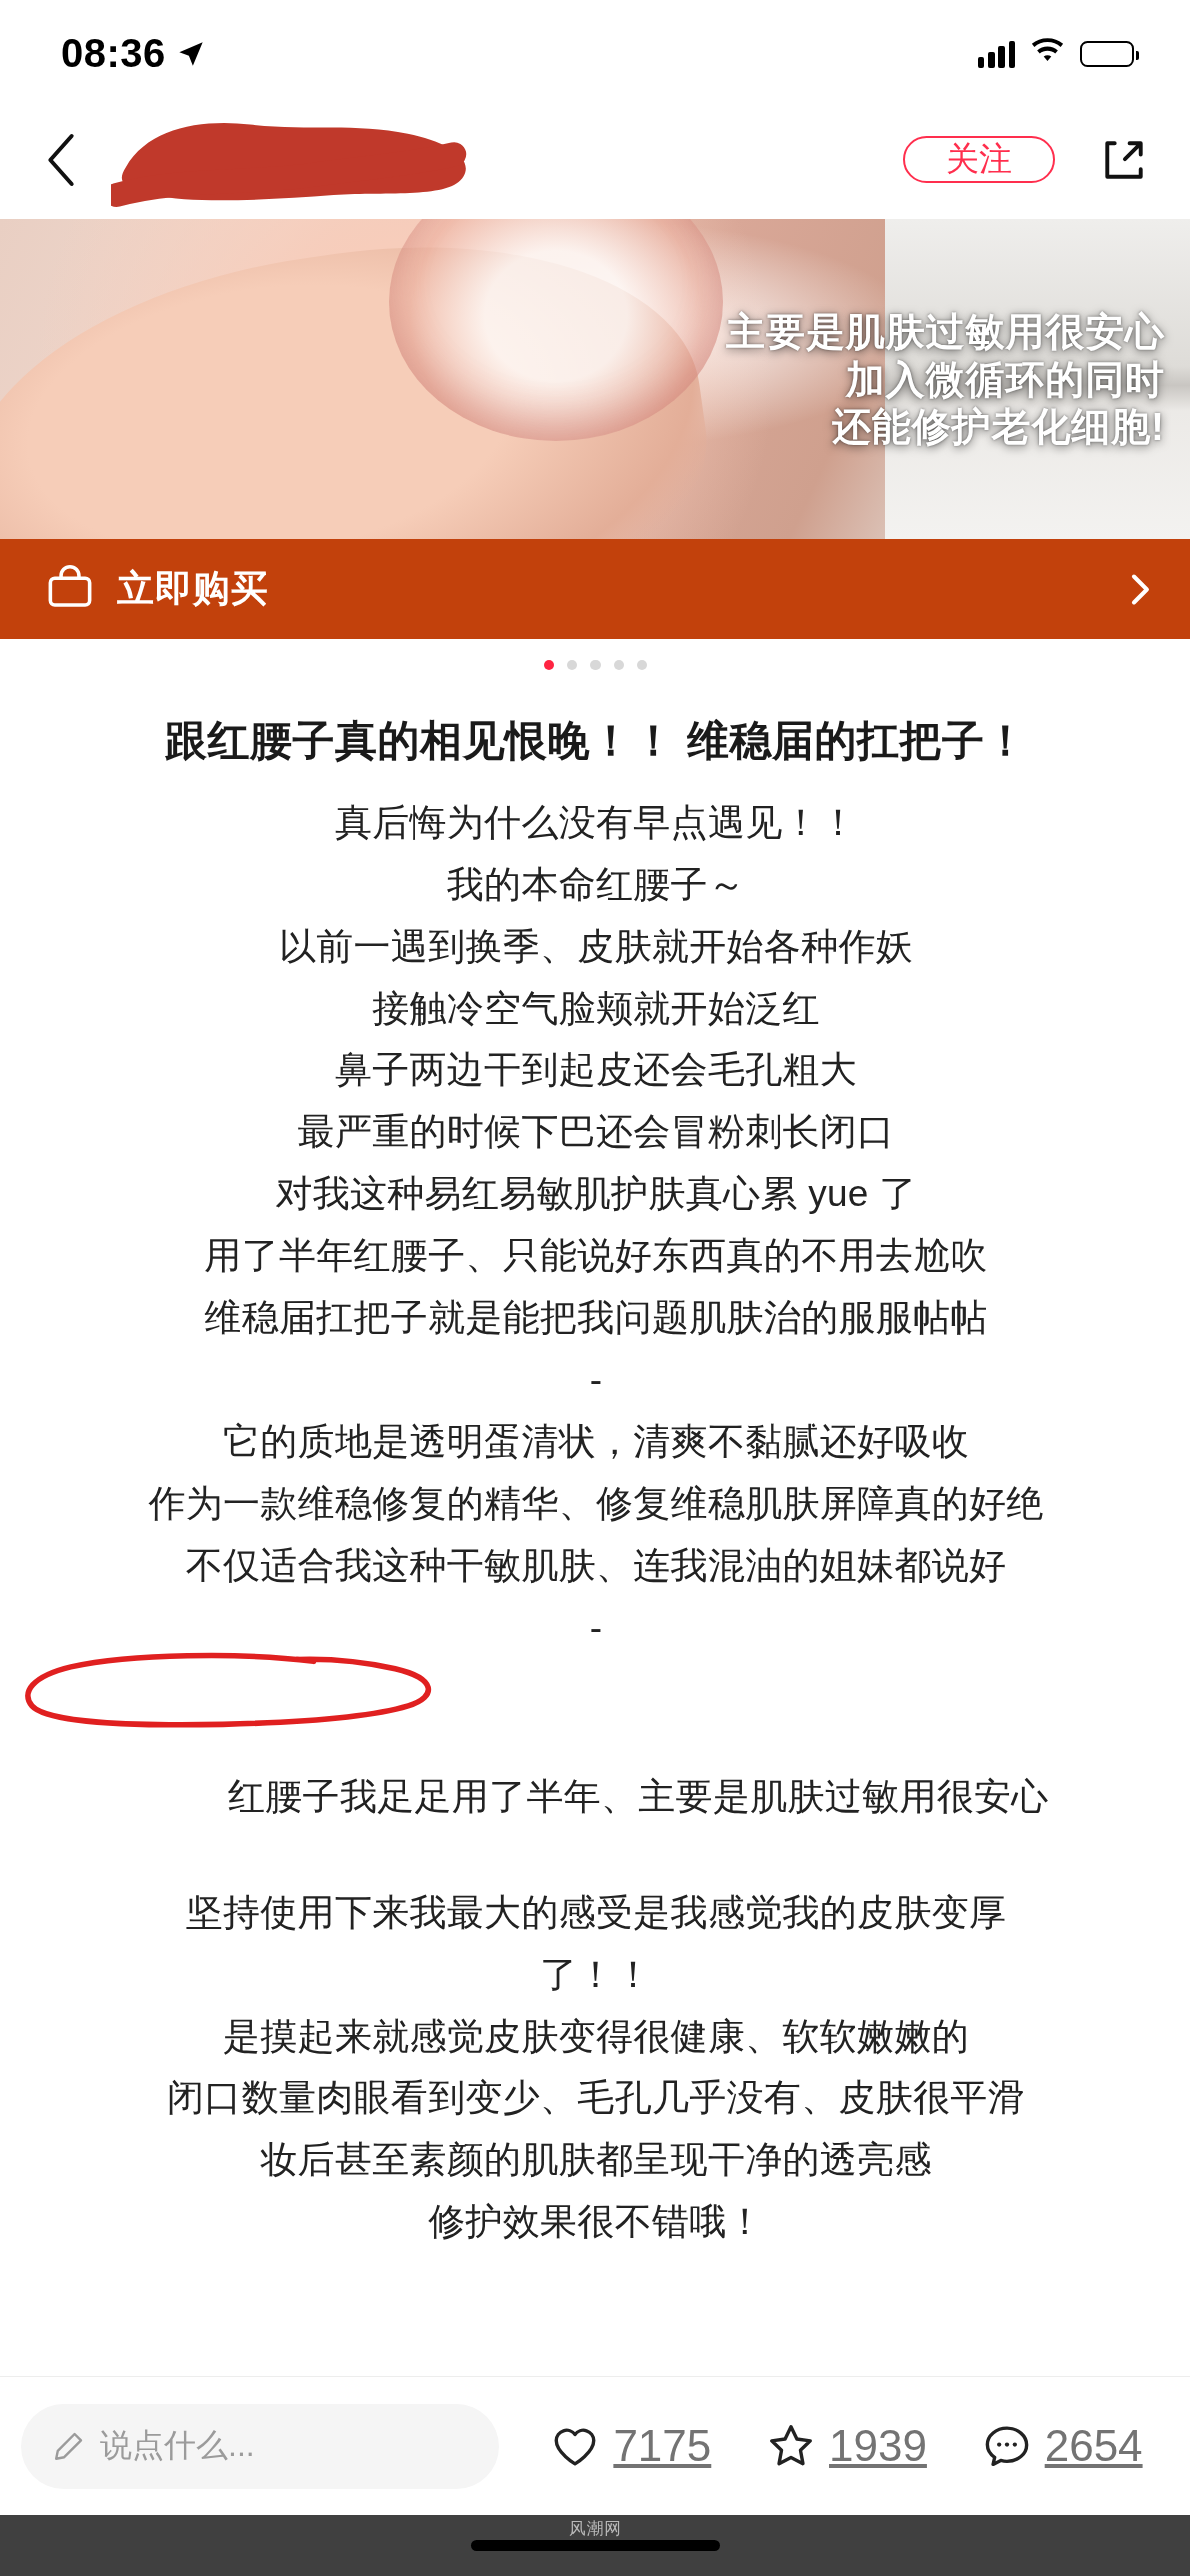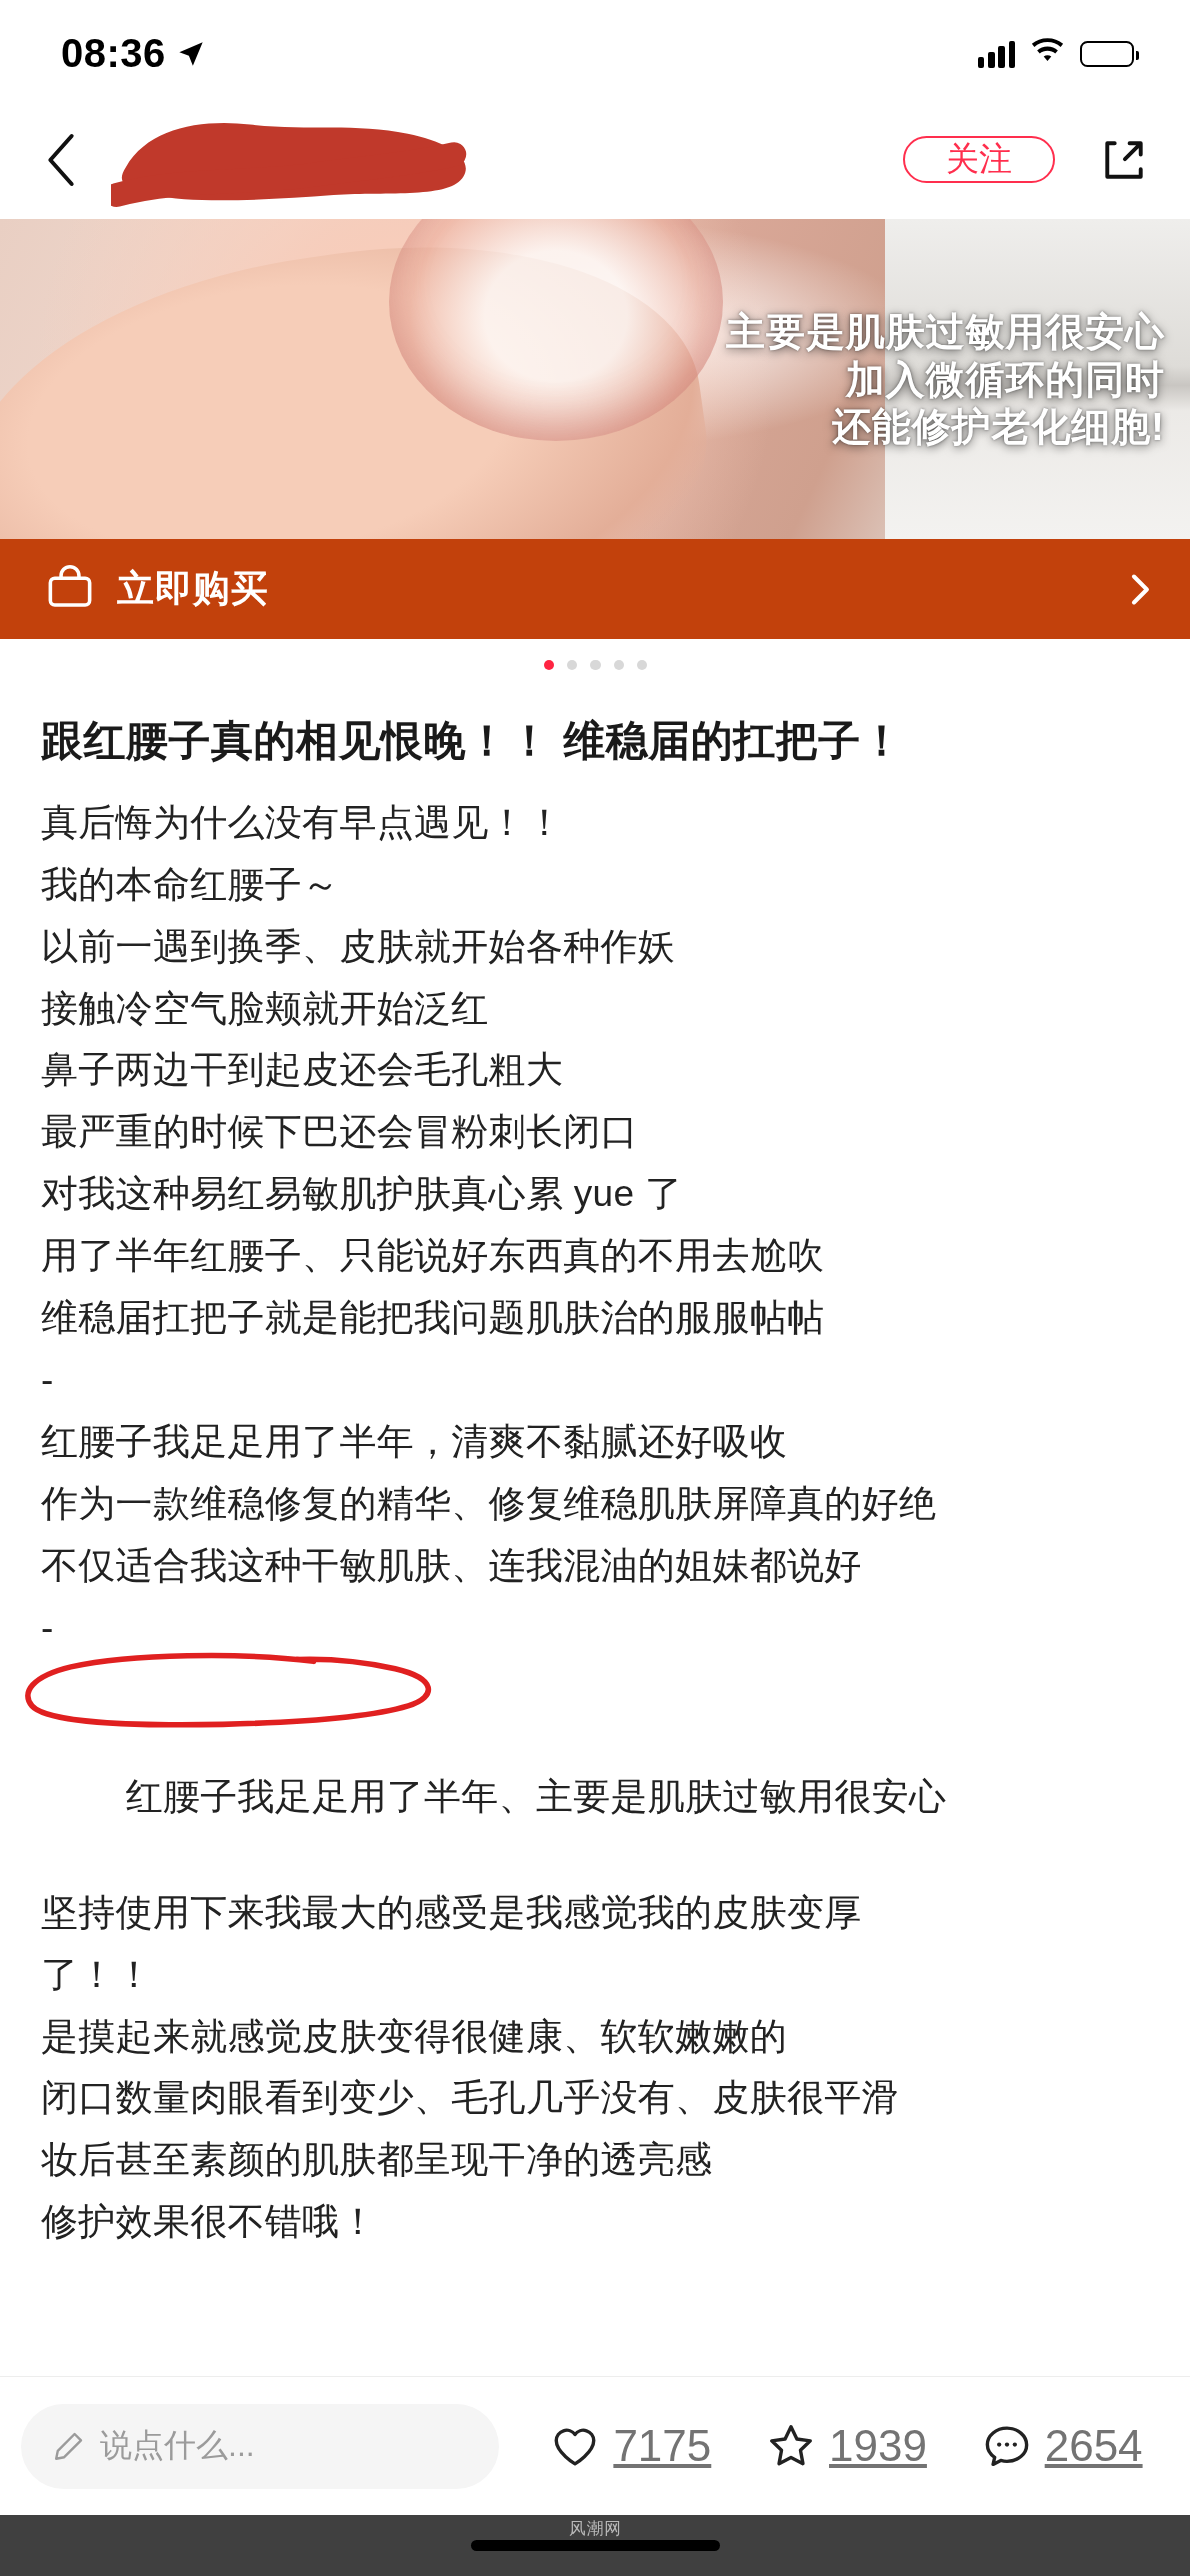--- a/index.html
+++ b/index.html
@@ -174,20 +174,21 @@
   .dots span { width: 10.2px; height: 10.2px; border-radius:50%; background:#d8d8d8; display:block; }
   .dots span.active { background:#ff2442; }
 
   
   .content {
     flex: 1 1 auto;
     padding: 22px 40px 0 41px;
     overflow: hidden;
     background: #fff;
     position: relative;
+    text-align: center;
   }
   .post-title {
     font-size: 42px;
     font-weight: bold;
     color: #1a1a1a;
     line-height: 1.35;
     margin-bottom: 26px;
     letter-spacing: 0.5px;
   }
   .post-body p {
@@ -358,21 +359,21 @@
       <p>真后悔为什么没有早点遇见！！</p>
       <p>我的本命红腰子～</p>
       <p>以前一遇到换季、皮肤就开始各种作妖</p>
       <p>接触冷空气脸颊就开始泛红</p>
       <p>鼻子两边干到起皮还会毛孔粗大</p>
       <p>最严重的时候下巴还会冒粉刺长闭口</p>
       <p>对我这种易红易敏肌护肤真心累 yue 了</p>
       <p>用了半年红腰子、只能说好东西真的不用去尬吹</p>
       <p>维稳届扛把子就是能把我问题肌肤治的服服帖帖</p>
       <p>-</p>
-      <p>红腰子我足足用了半年，清爽不黏腻还好吸收</p>
+      <p>它的质地是透明蛋清状，清爽不黏腻还好吸收</p>
       <p>作为一款维稳修复的精华、修复维稳肌肤屏障真的好绝</p>
       <p>不仅适合我这种干敏肌肤、连我混油的姐妹都说好</p>
       <p>-</p>
       <p class="annot-line">
         <svg class="annot-ellipse" viewBox="0 0 640 84">
           <path d="M318,10 C240,0 120,2 56,16 C14,26 2,44 14,58 C30,76 120,80 220,78 C300,76 380,70 420,58 C452,48 450,28 406,18 C370,10 330,7 300,8" stroke="#e02020" stroke-width="6" fill="none" stroke-linecap="round"></path>
         </svg>
         <span>红腰子我足足用了半年、主要是肌肤过敏用很安心</span>
       </p>
       <p>坚持使用下来我最大的感受是我感觉我的皮肤变厚</p>

